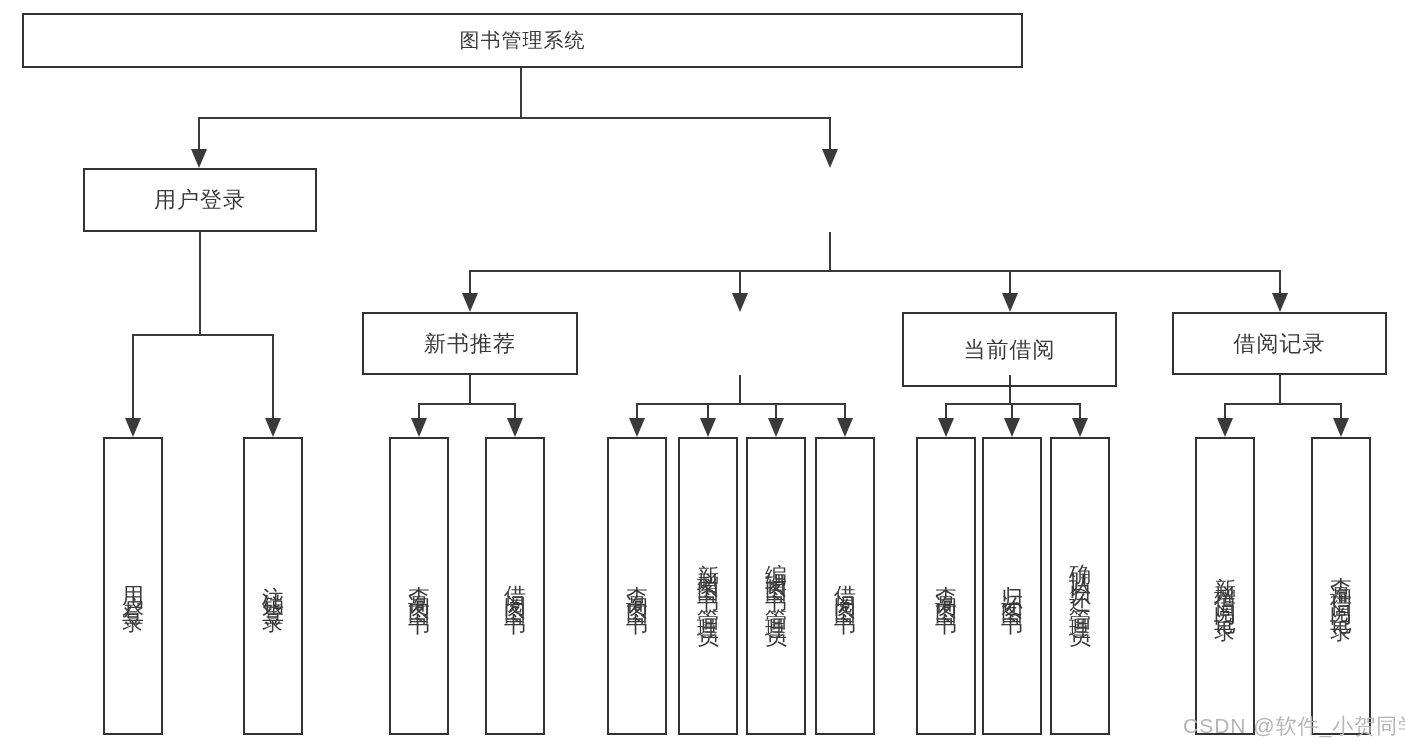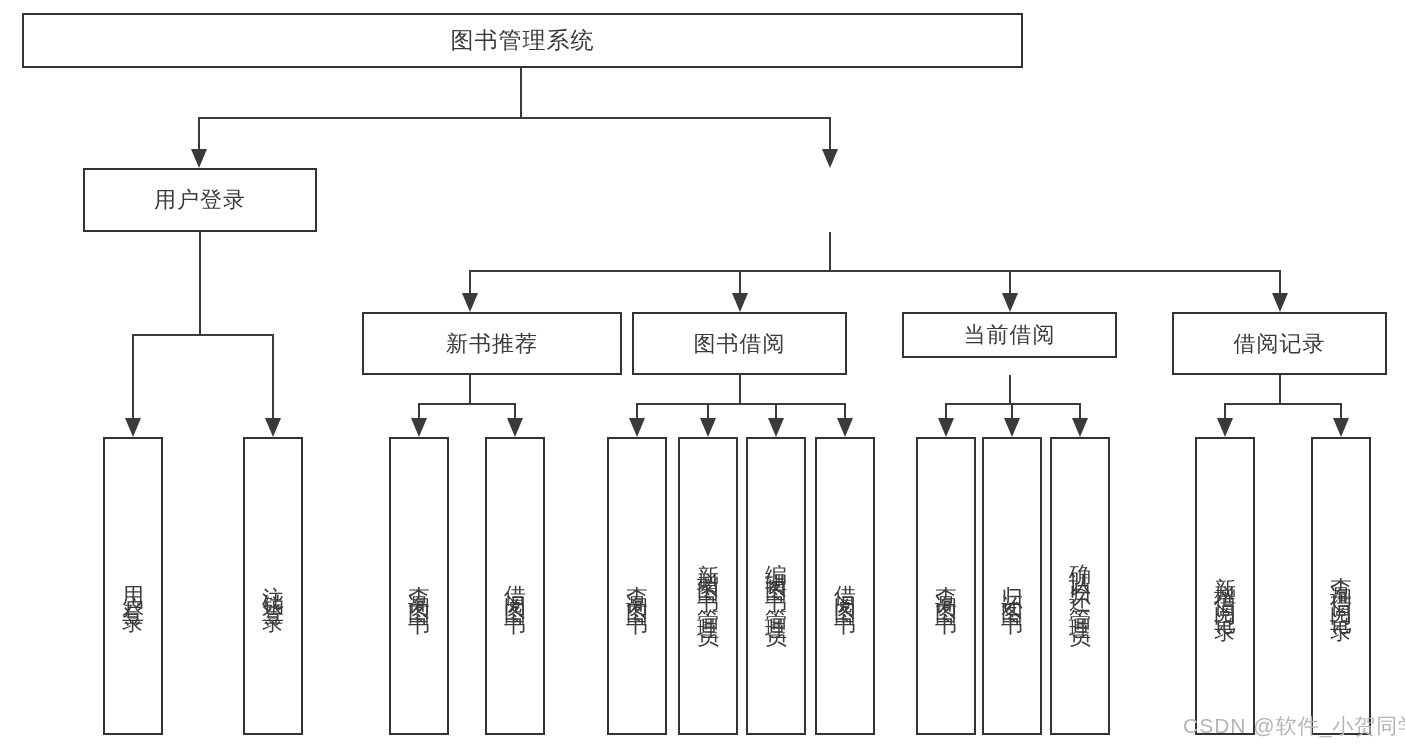--- a/index.html
+++ b/index.html
@@ -10,21 +10,21 @@
   .stage{
     position:relative; width:1405px; height:747px; background:var(--bg);
     font-family:"Liberation Sans","DejaVu Sans",sans-serif; overflow:hidden;
   }
   .node{
     position:absolute; box-sizing:border-box; border:2px solid var(--border);
     background:var(--bg); display:flex; align-items:center; justify-content:center;
     color:var(--text);
   }
   .node-label{font-size:22px; letter-spacing:1px; white-space:nowrap;}
-  .root-label{font-size:23px;}
+  .root-label{font-size:20px;}
   .leaf-label{
     writing-mode:vertical-rl; text-orientation:mixed;
     font-size:22px; letter-spacing:9px; line-height:1; white-space:nowrap;
   }
   .hline{position:absolute; height:2px; background:var(--line);}
   .vline{position:absolute; width:2px; background:var(--line);}
   .arrow{
     position:absolute; width:0; height:0;
     border-left:8px solid transparent; border-right:8px solid transparent;
     border-top:19px solid var(--line);
@@ -71,27 +71,24 @@
     <div class="vline" style="left:469px;top:270px;height:25px;"></div>
     <div class="arrow" style="left:462px;top:293px;"></div>
     <div class="vline" style="left:739px;top:270px;height:25px;"></div>
     <div class="arrow" style="left:732px;top:293px;"></div>
     <div class="vline" style="left:1009px;top:270px;height:25px;"></div>
     <div class="arrow" style="left:1002px;top:293px;"></div>
     <div class="vline" style="left:1279px;top:270px;height:25px;"></div>
     <div class="arrow" style="left:1272px;top:293px;"></div>
   </div>
 
-  <div class="node" style="left:362px;top:312px;width:260px;height:63px;">
+  <div class="node" style="left:362px;top:312px;width:216px;height:63px;">
     <span class="node-label">新书推荐</span>
   </div>
-  <div class="node" style="left:632px;top:312px;width:215px;height:63px;">
-    <span class="node-label">图书借阅</span>
-  </div>
-  <div class="node" style="left:902px;top:312px;width:215px;height:46px;">
+  <div class="node" style="left:902px;top:312px;width:215px;height:75px;">
     <span class="node-label">当前借阅</span>
   </div>
   <div class="node" style="left:1172px;top:312px;width:215px;height:63px;">
     <span class="node-label">借阅记录</span>
   </div>
 
   <div>
     <div class="vline" style="left:469px;top:375px;height:30px;"></div>
     <div class="hline" style="left:418px;top:403px;width:98px;"></div>
     <div class="vline" style="left:418px;top:403px;height:16px;"></div>

